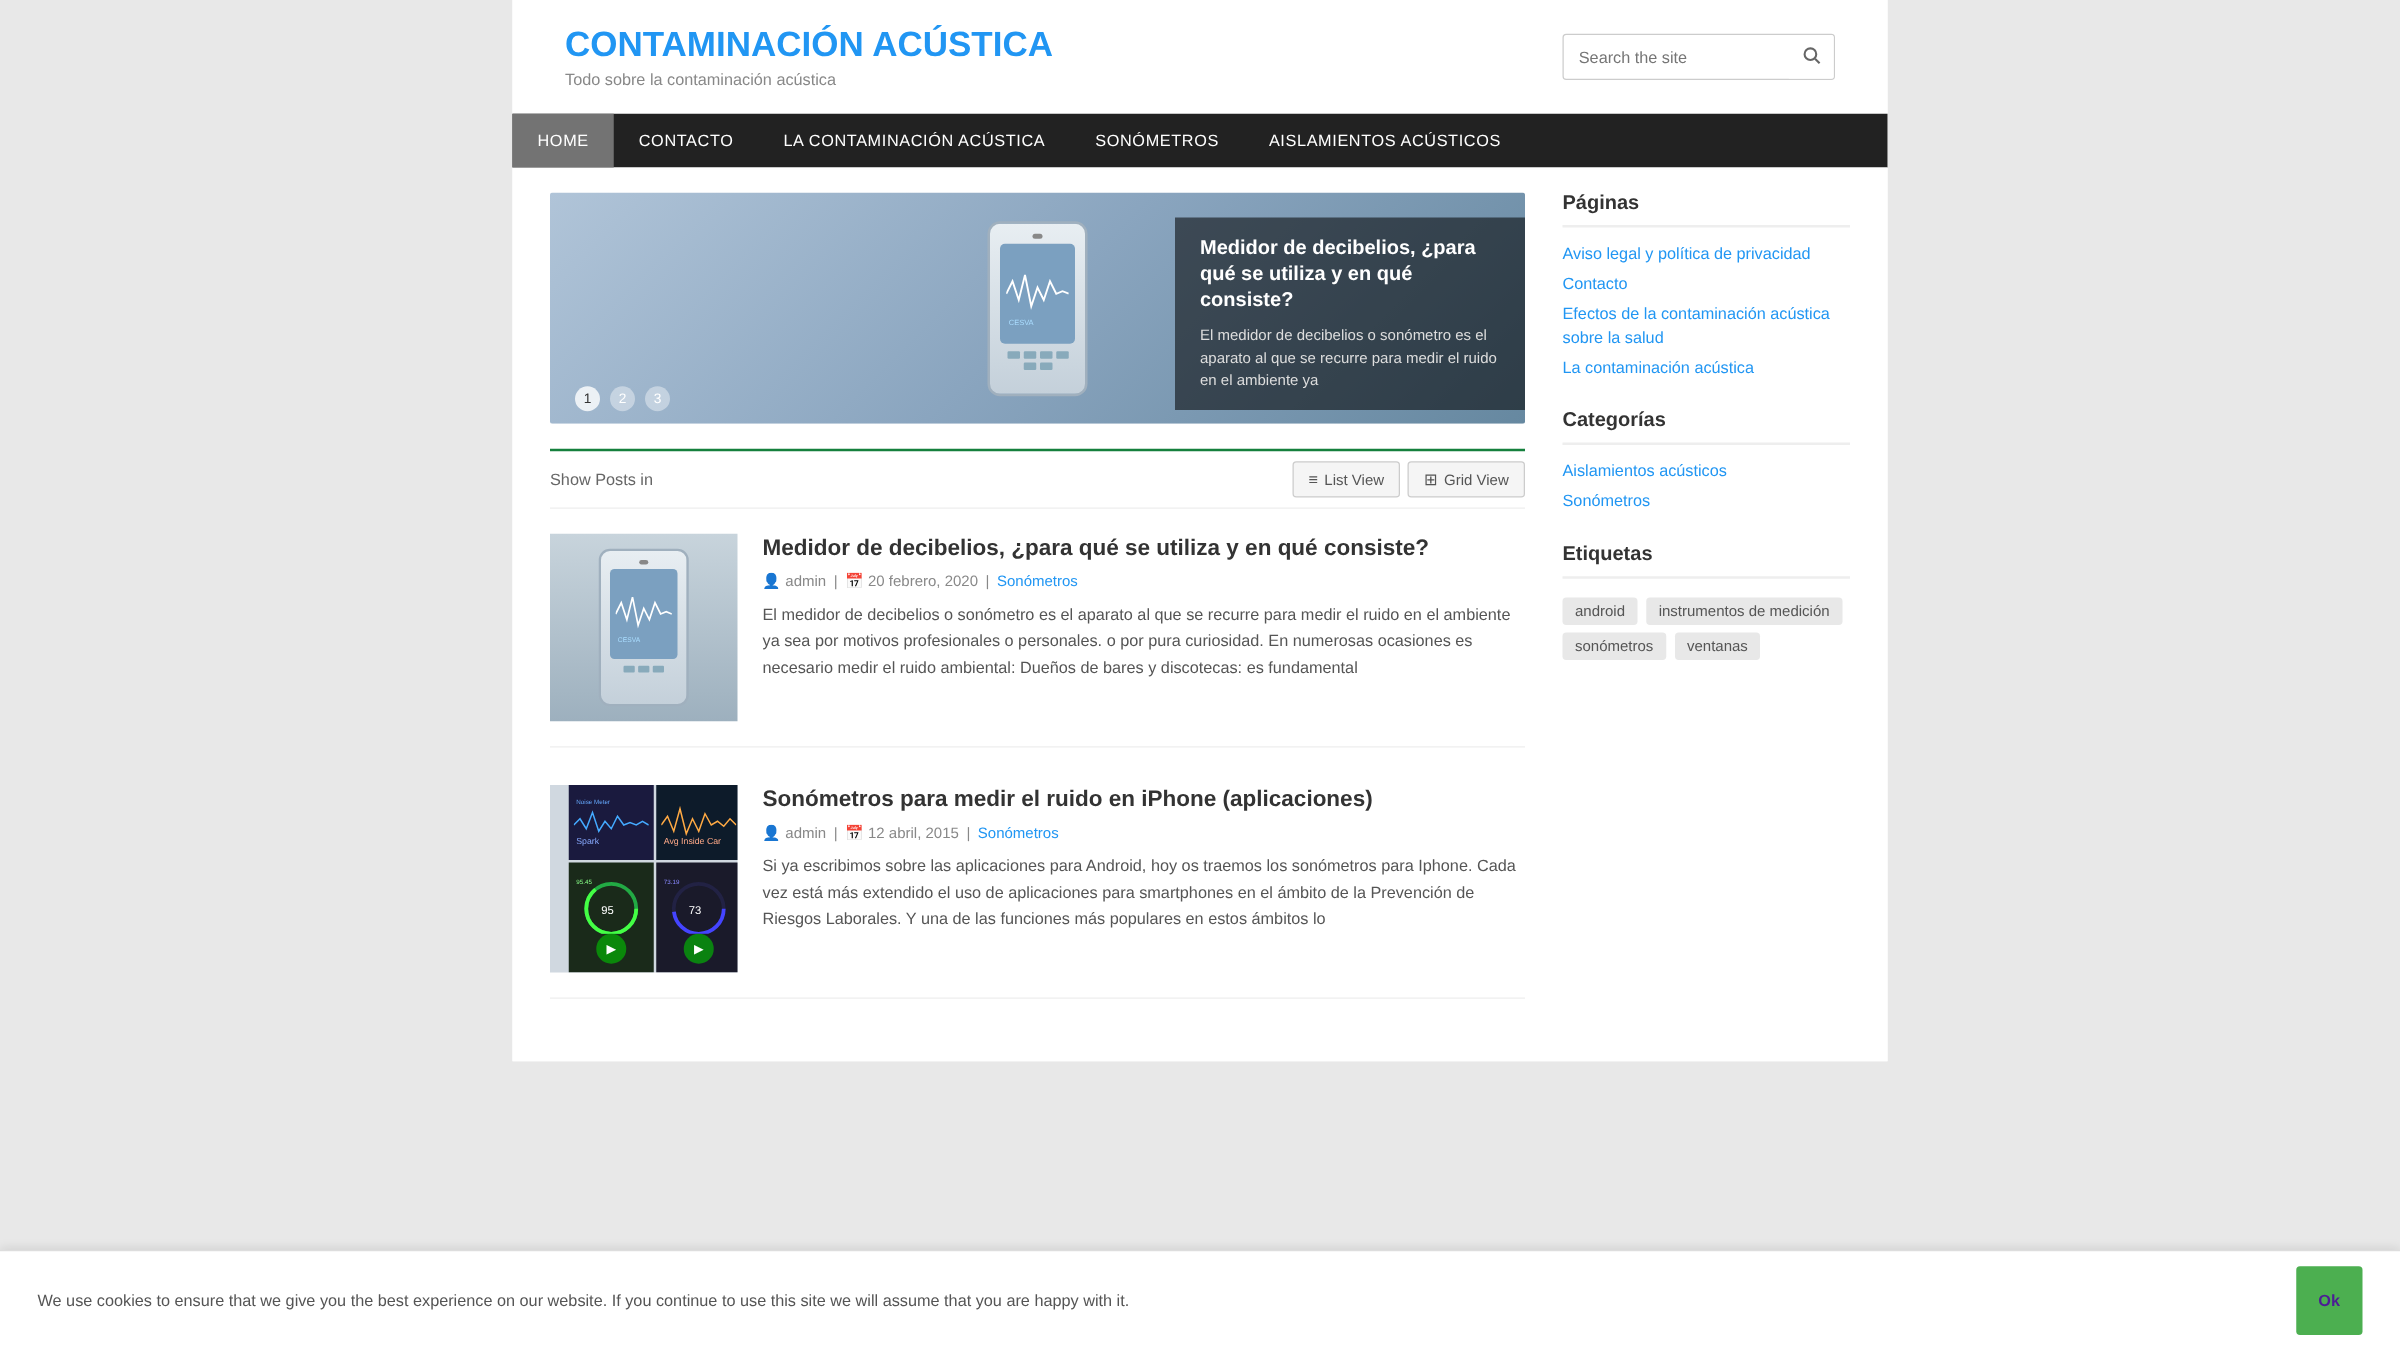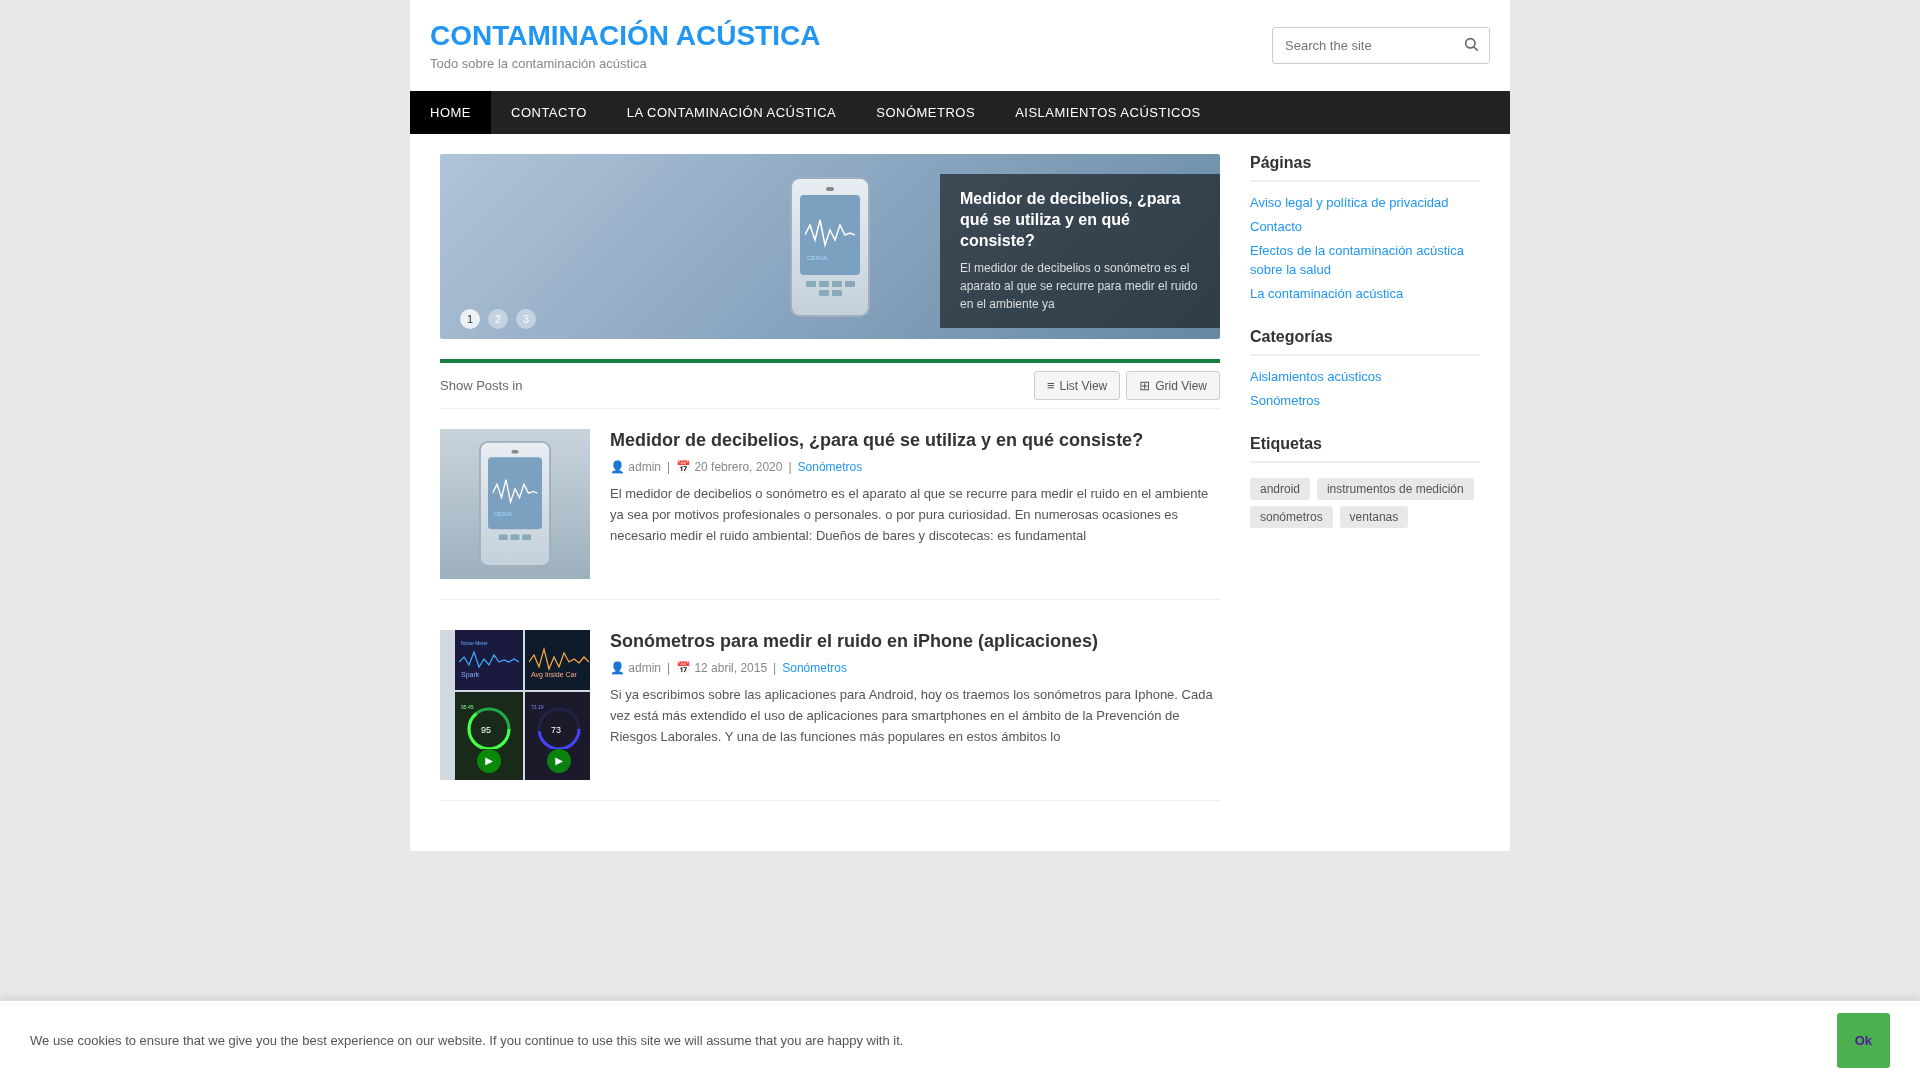--- a/index.html
+++ b/index.html
@@ -3,50 +3,50 @@
   <meta charset="utf-8">
   <style>
     * { box-sizing: border-box; margin: 0; padding: 0; }
     body { font-family: Arial, sans-serif; background: #e8e8e8; color: #333; font-size: 14px; }
 
     
     .page-wrapper { max-width: 1100px; margin: 0 auto; background: #fff; }
     .outer-wrapper { background: #e8e8e8; min-height: 1080px; }
 
     
-    .header { padding: 20px 20px; display: flex; justify-content: space-between; align-items: center; background: #fff; }
+    .header { padding: 20px 42px; display: flex; justify-content: space-between; align-items: center; background: #fff; }
     .site-title { color: #2196f3; font-size: 28px; font-weight: bold; text-decoration: none; }
     .site-tagline { color: #888; font-size: 13px; margin-top: 4px; }
     .search-box { display: flex; align-items: center; border: 1px solid #ccc; border-radius: 3px; overflow: hidden; }
     .search-input { border: none; outline: none; padding: 8px 12px; font-size: 13px; width: 180px; color: #999; }
     .search-btn { background: #fff; border: none; padding: 8px 10px; cursor: pointer; color: #666; }
     .search-btn svg { width: 16px; height: 16px; }
 
     
     .nav { background: #222; display: flex; }
     .nav-item { color: #fff; padding: 14px 20px; font-size: 13px; cursor: pointer; text-transform: uppercase; letter-spacing: 0.5px; white-space: nowrap; }
-    .nav-item:hover, .nav-item.active { background: #000000; }
+    .nav-item:hover, .nav-item.active { background: #737373; }
 
     
     .content-wrapper { display: flex; gap: 0; padding: 20px 30px; background: #fff; }
     .main-content { flex: 1; min-width: 0; }
     .sidebar { width: 260px; flex-shrink: 0; padding-left: 30px; }
 
     
     .slider { position: relative; background: #ddd; margin-bottom: 20px; height: 185px; overflow: hidden; border-radius: 2px; }
     .slider-img { width: 100%; height: 185px; background: linear-gradient(135deg, #b0c4d8 0%, #8aa5bf 50%, #6688a0 100%); display: flex; align-items: center; justify-content: center; }
     .slider-overlay { position: absolute; top: 20px; right: 0; background: rgba(0,0,0,0.55); color: #fff; padding: 15px 20px; width: 280px; }
     .slider-overlay-title { font-size: 16px; font-weight: bold; margin-bottom: 8px; line-height: 1.3; }
     .slider-overlay-text { font-size: 12px; line-height: 1.5; color: #ddd; }
     .slider-dots { position: absolute; bottom: 10px; left: 20px; display: flex; gap: 8px; }
     .slider-dot { width: 20px; height: 20px; background: rgba(255,255,255,0.4); border-radius: 50%; display: flex; align-items: center; justify-content: center; font-size: 11px; color: #fff; cursor: pointer; }
     .slider-dot.active { background: rgba(255,255,255,0.8); color: #333; }
 
     
-    .post-controls { display: flex; align-items: center; justify-content: space-between; margin-bottom: 20px; padding: 8px 0; border-top: 4px solid #15803d; border-bottom: 1px solid #eee; }
+    .post-controls { display: flex; align-items: center; justify-content: space-between; margin-bottom: 20px; padding: 8px 0; border-top: 2px solid #15803d; border-bottom: 1px solid #eee; }
     .show-posts-label { font-size: 13px; color: #666; }
     .view-buttons { display: flex; gap: 6px; }
     .view-btn { display: flex; align-items: center; gap: 5px; padding: 6px 12px; border: 1px solid #ccc; border-radius: 3px; font-size: 12px; cursor: pointer; background: #f5f5f5; color: #555; }
     .view-btn .icon { font-size: 13px; }
 
     
     .post-item { display: flex; gap: 20px; margin-bottom: 30px; padding-bottom: 20px; border-bottom: 1px solid #eee; }
     .post-thumb { width: 150px; flex-shrink: 0; height: 150px; background: #d0d8e0; overflow: hidden; display: flex; align-items: center; justify-content: center; }
     .post-thumb-1 { background: linear-gradient(180deg, #c8d4dc 0%, #9db0be 100%); }
     .post-content { flex: 1; }

